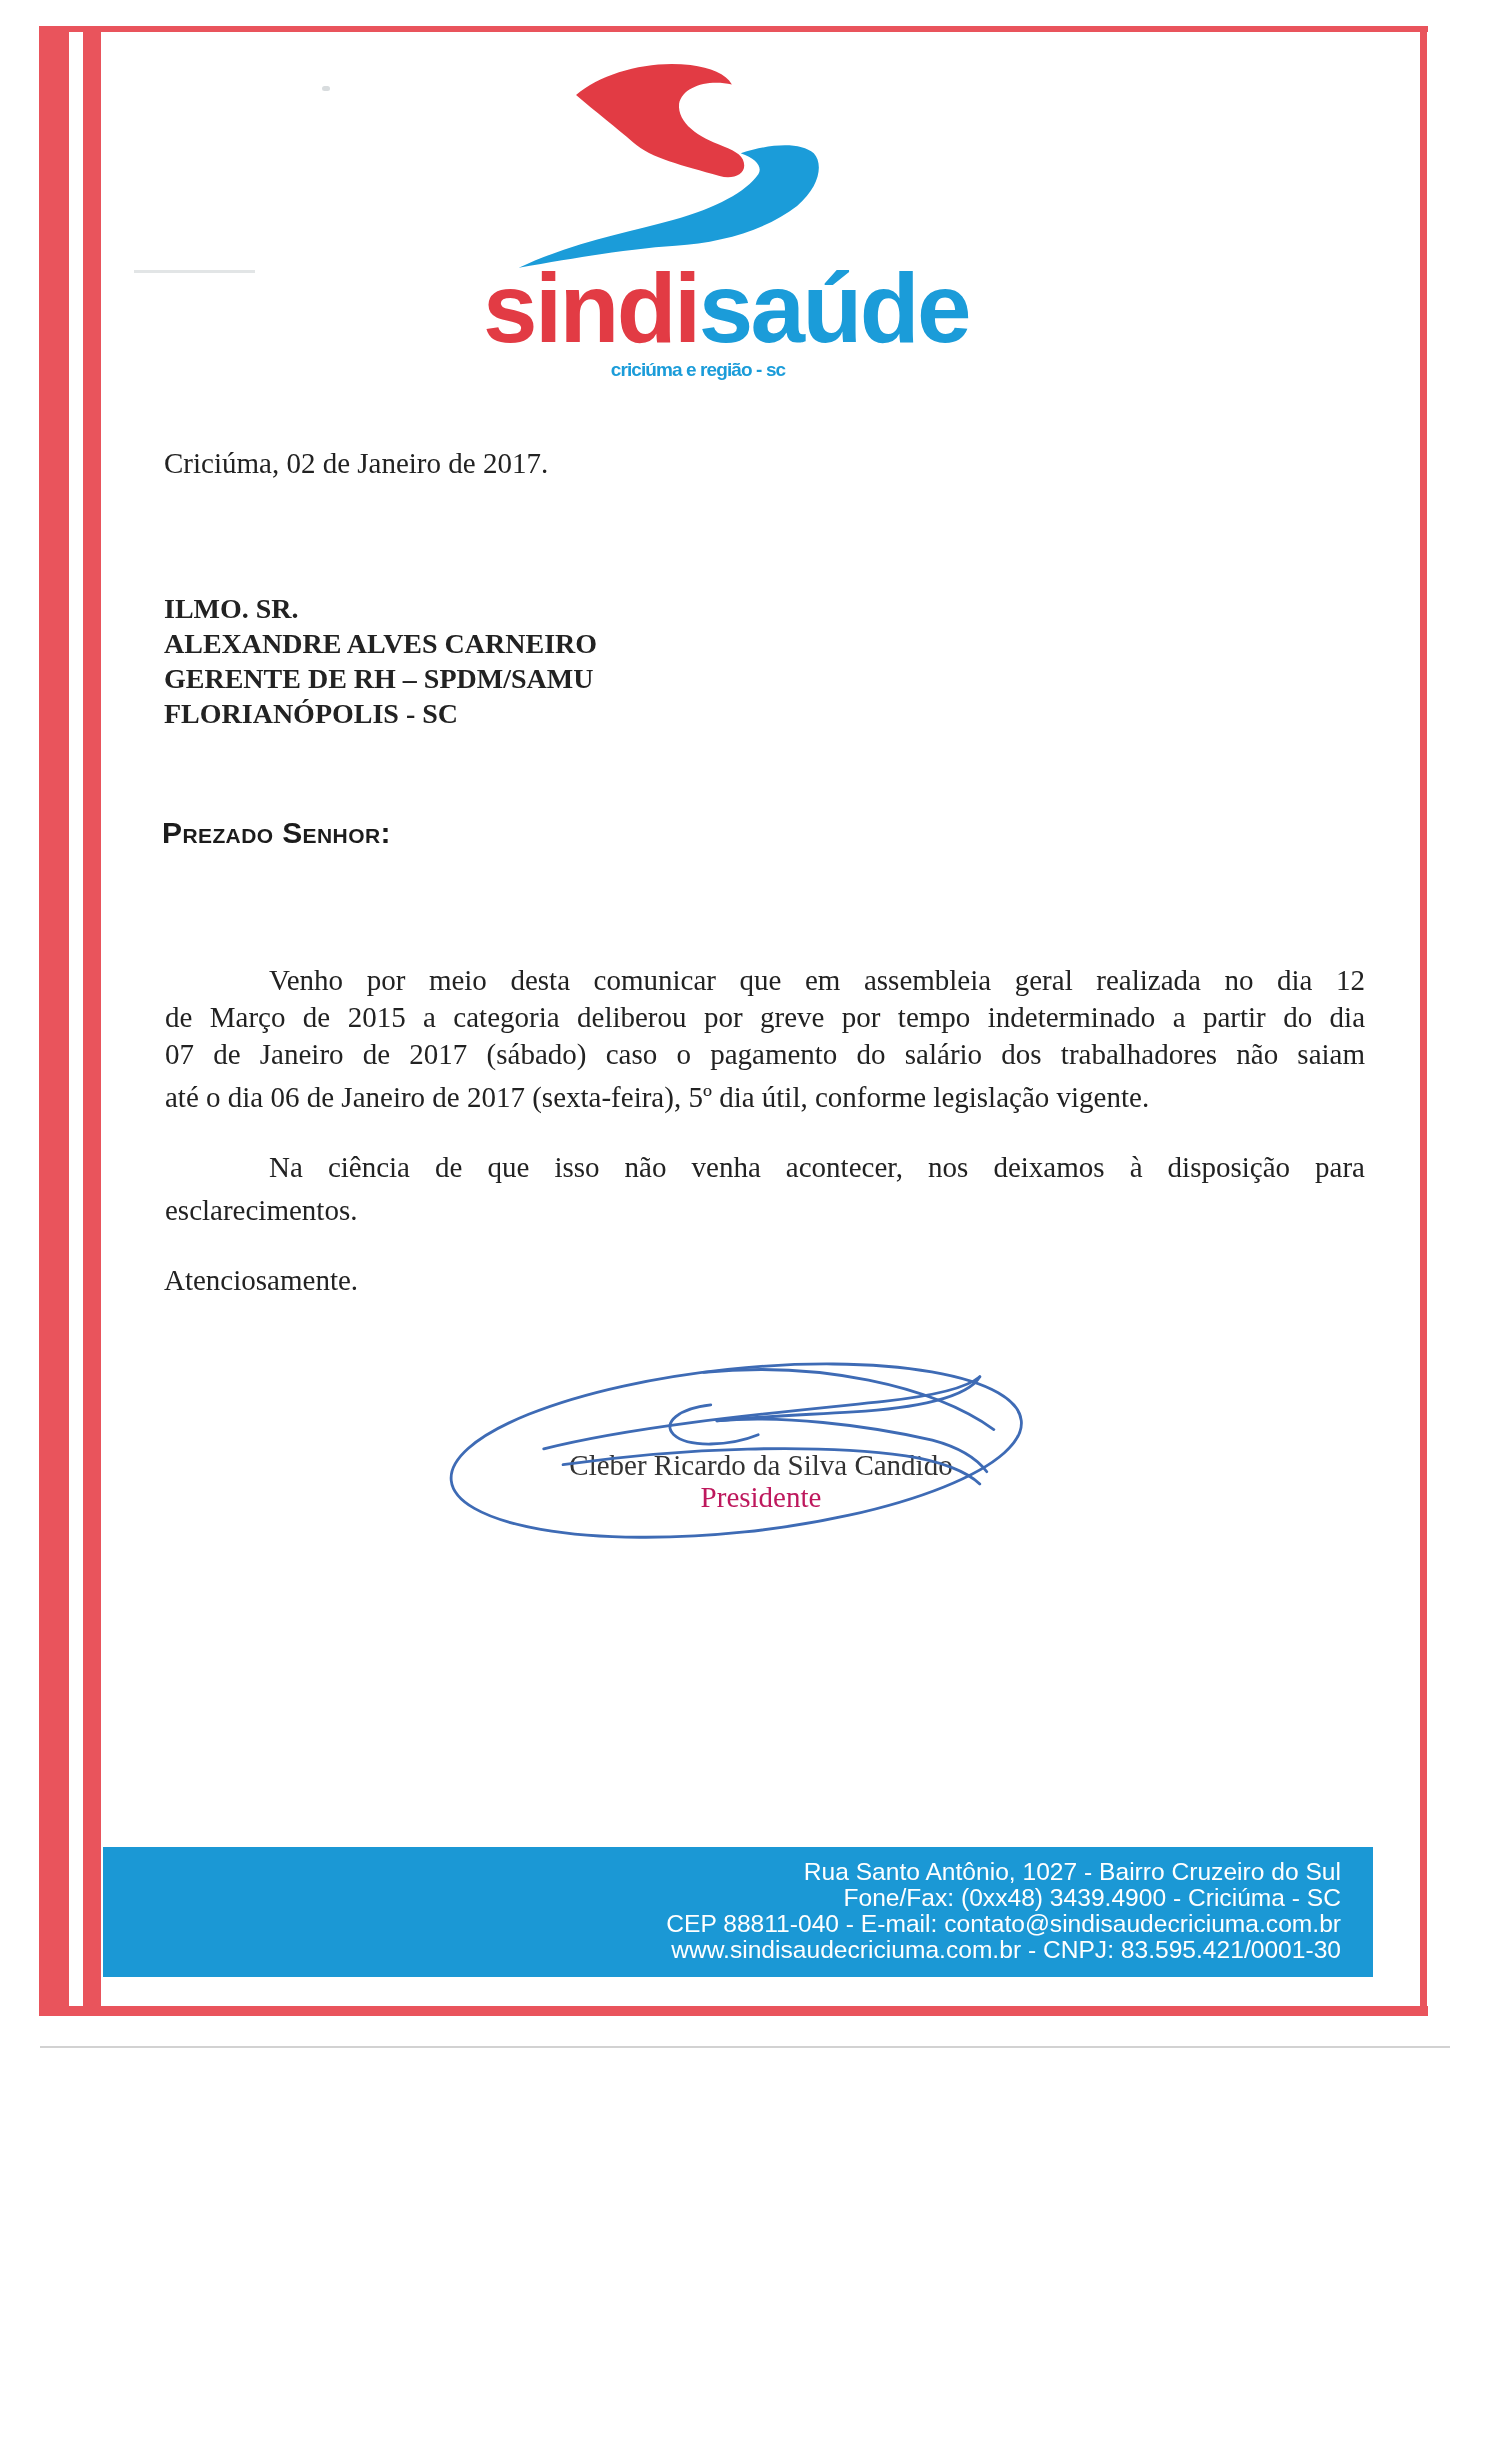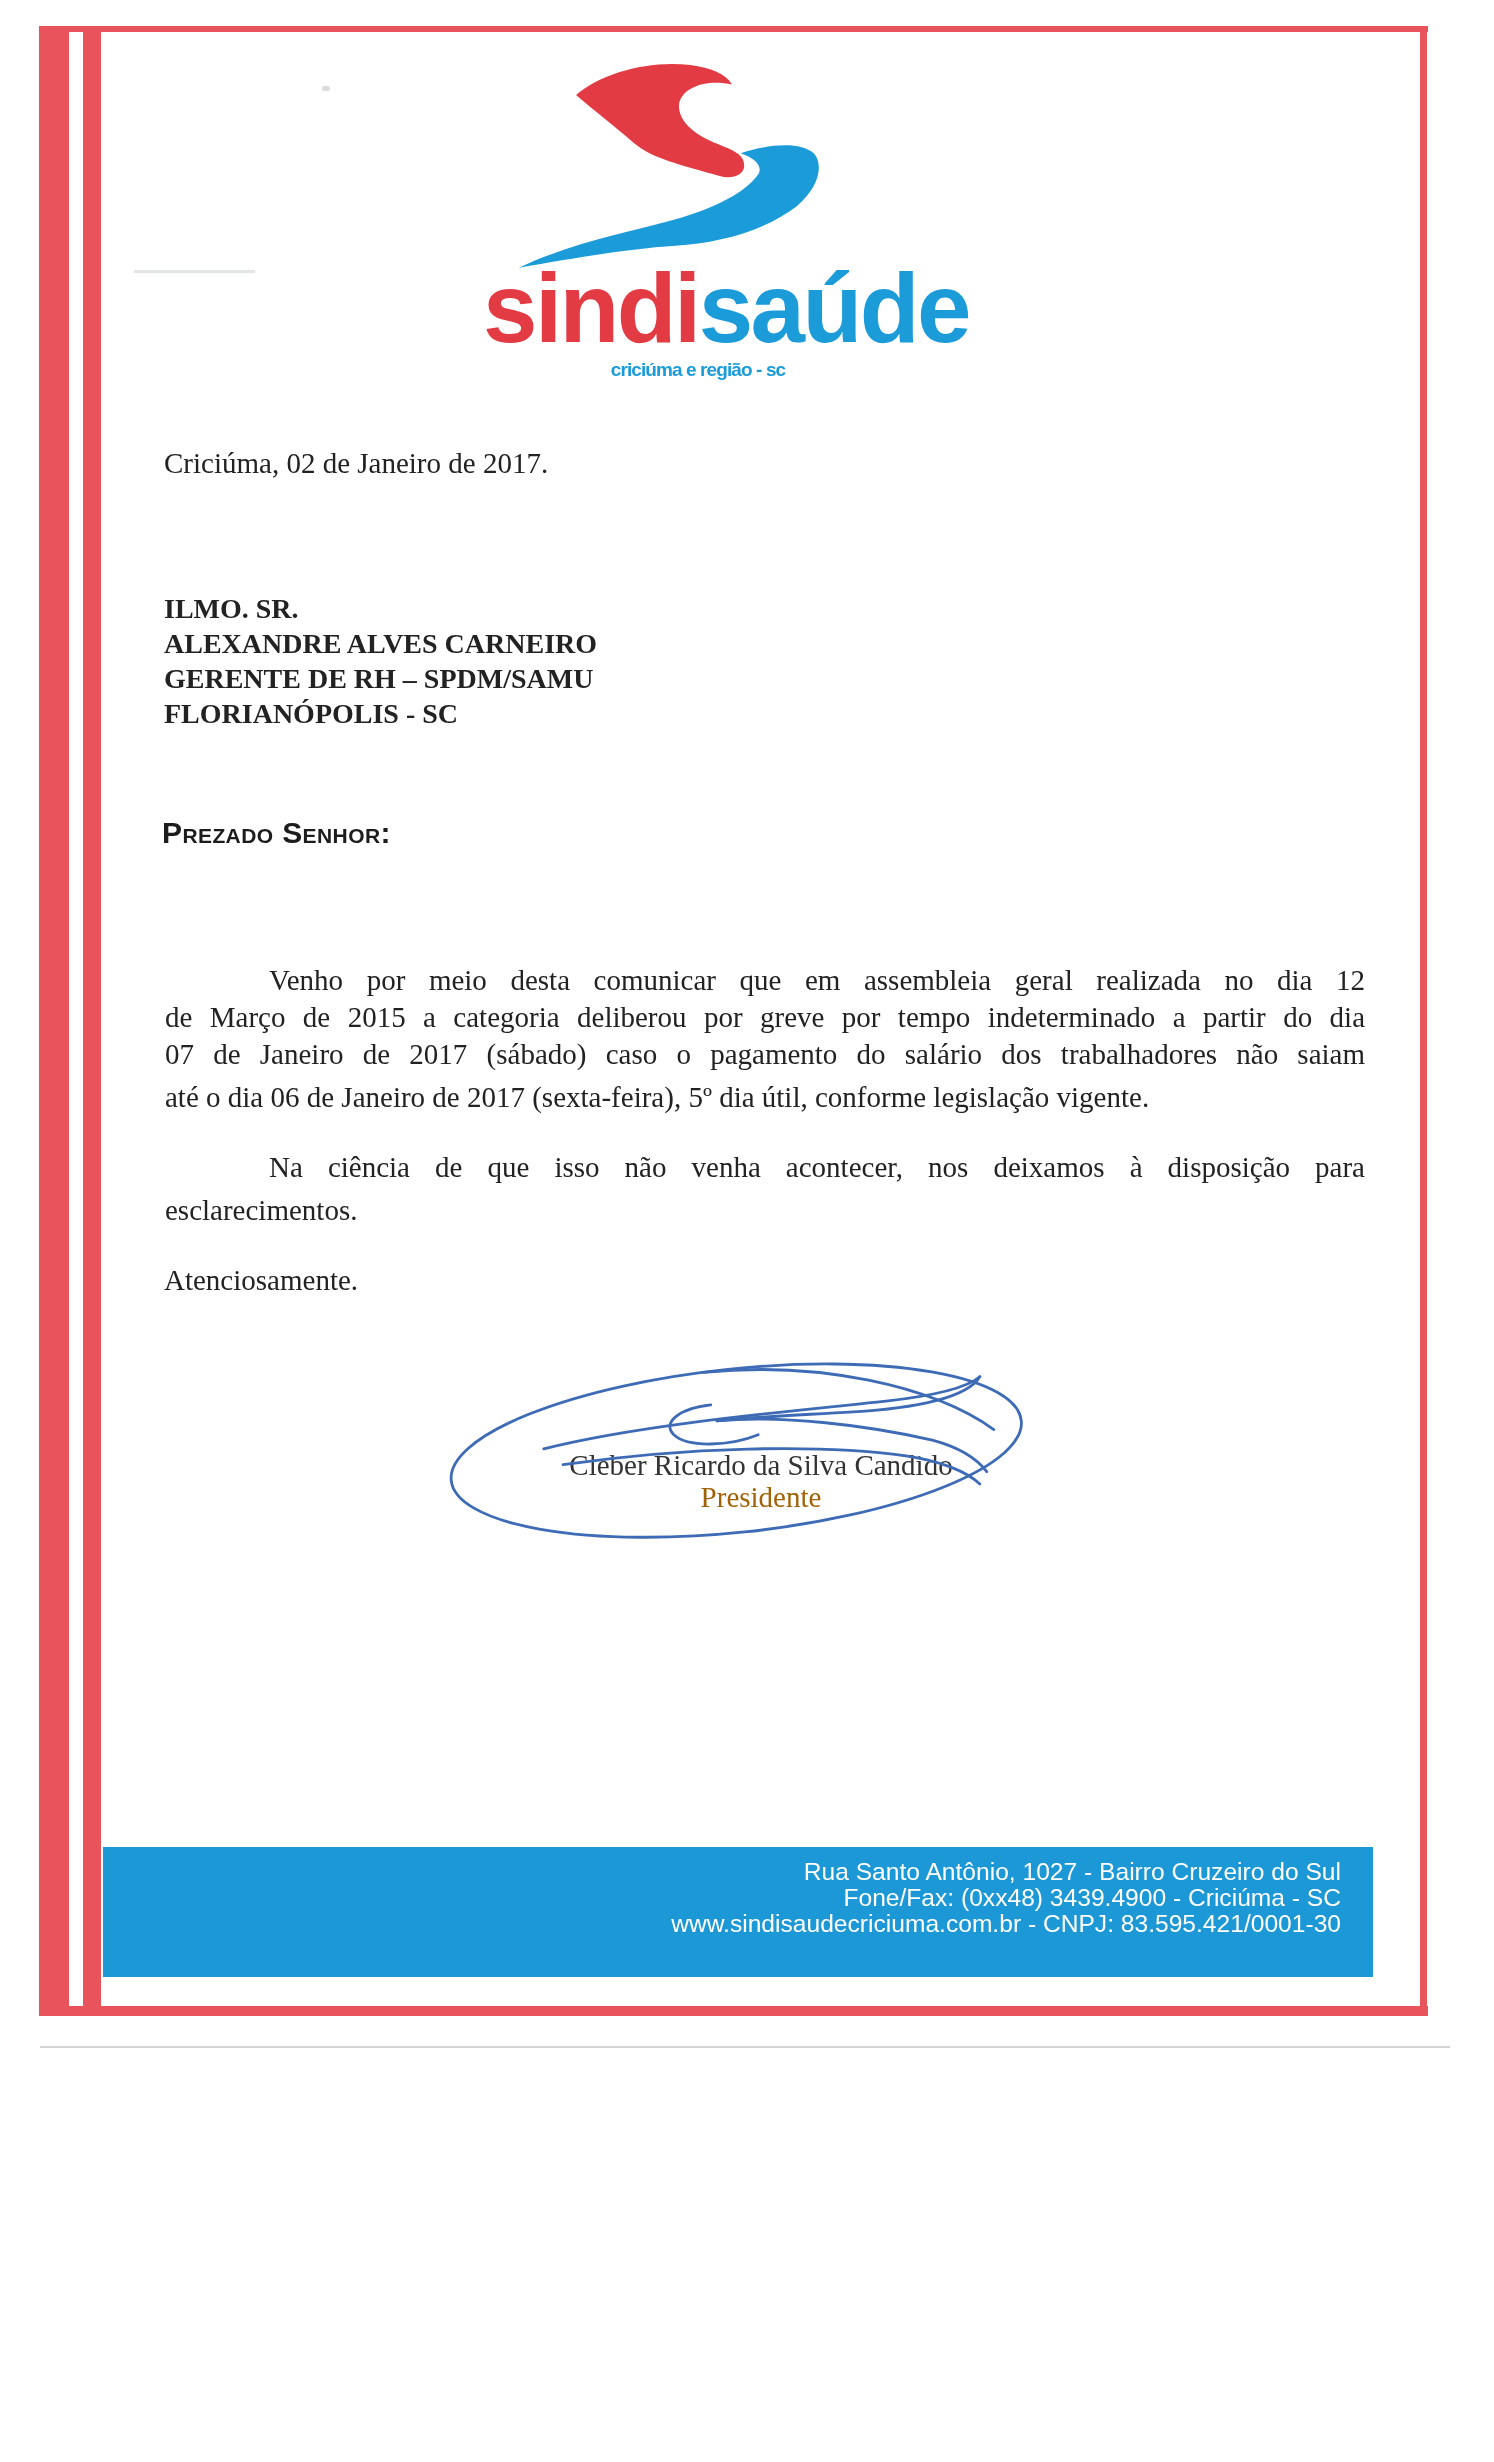--- a/index.html
+++ b/index.html
@@ -41,21 +41,21 @@
   .pline.first{text-indent:104px;}
   .pline.last{text-align-last:left;margin-top:6px;}
   .closing{position:absolute;left:164px;top:1264px;font-size:29px;}
   
   .sig-name{
     position:absolute;left:475px;top:1449px;width:572px;text-align:center;
     font-size:29px;color:#333;z-index:2;line-height:32px;
   }
   .sig-title{
     position:absolute;left:475px;top:1481px;width:572px;text-align:center;
-    font-size:29px;color:#a16207;z-index:2;
+    font-size:29px;color:#be185d;z-index:2;
   }
   .sig-svg{position:absolute;left:440px;top:1359px;width:589px;height:185px;z-index:3;pointer-events:none;}
   
   .footer-bar{
     position:absolute;left:103px;top:1847px;width:1270px;height:130px;
     background:var(--footer_blue);box-sizing:border-box;
     padding:12.3px 32px 0 0;
     font-family:"Liberation Sans", sans-serif;font-size:24.6px;line-height:26px;
     color:#ffffff;text-align:right;white-space:nowrap;
   }
@@ -136,19 +136,20 @@
       <path d="M 614 20 C 600 44 540 56 470 60 C 400 64 350 66 315 70"></path>
       <path d="M 315 70 C 390 64 480 74 560 92 C 590 100 610 112 622 128"></path>
       <path d="M 140 120 C 280 100 430 96 530 110 C 570 116 600 128 614 142"></path>
       <path d="M 308 52 C 272 56 252 72 266 86 C 282 101 330 99 362 86"></path>
     </g>
   </svg>
 
   <div class="footer-bar">
     <div>Rua Santo Antônio, 1027 - Bairro Cruzeiro do Sul</div>
     <div>Fone/Fax: (0xx48) 3439.4900 - Criciúma - SC</div>
+    <div>CEP 88811-040 - E-mail: contato@sindisaudecriciuma.com.br</div>
     <div>www.sindisaudecriciuma.com.br - CNPJ: 83.595.421/0001-30</div>
   </div>
 
   <div class="scan-edge"></div>
 
 </div>
 
 
 </body></html>

